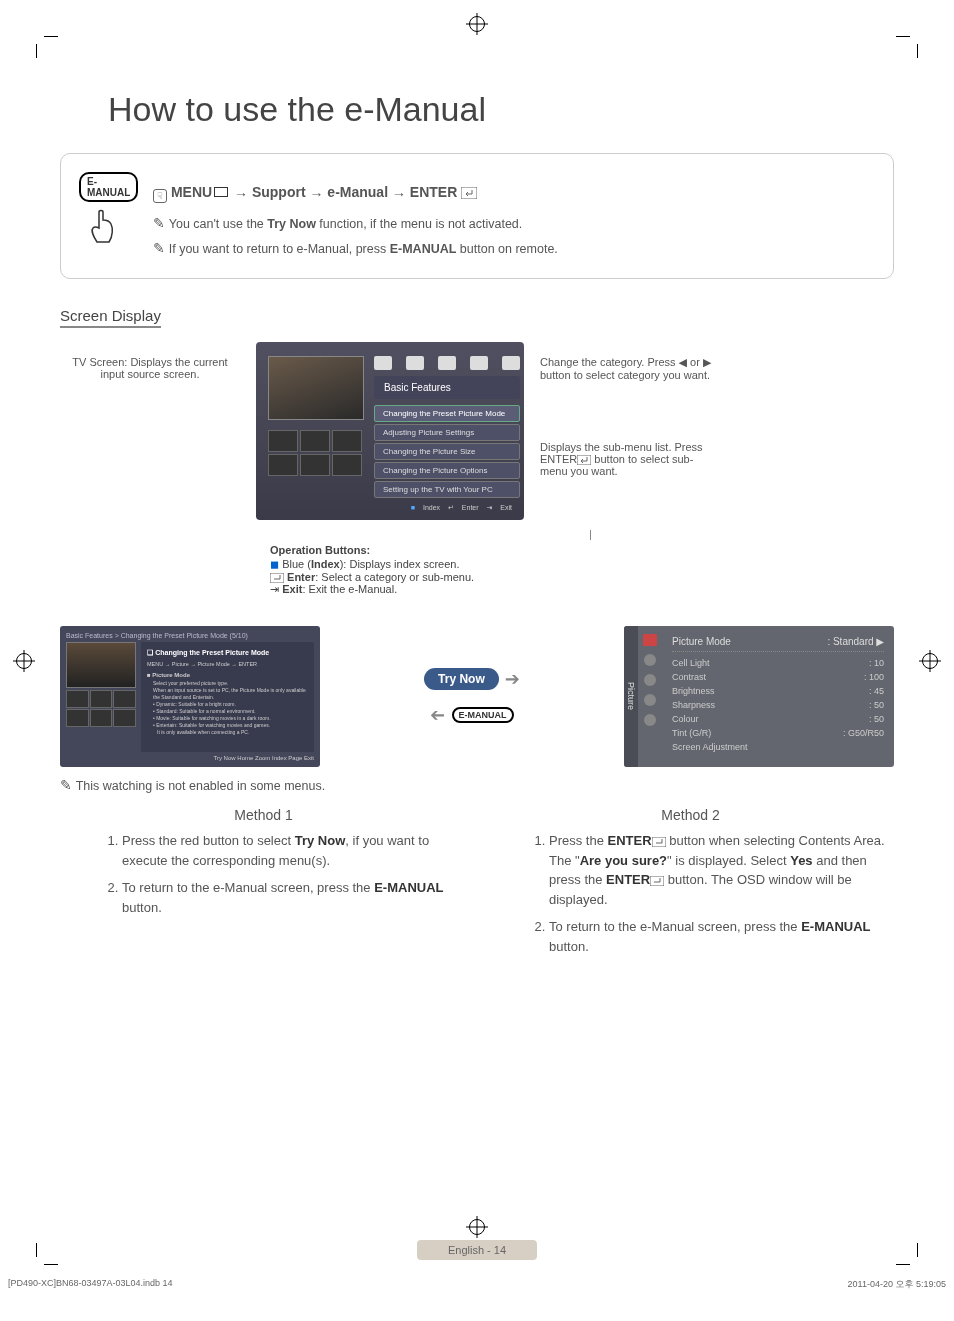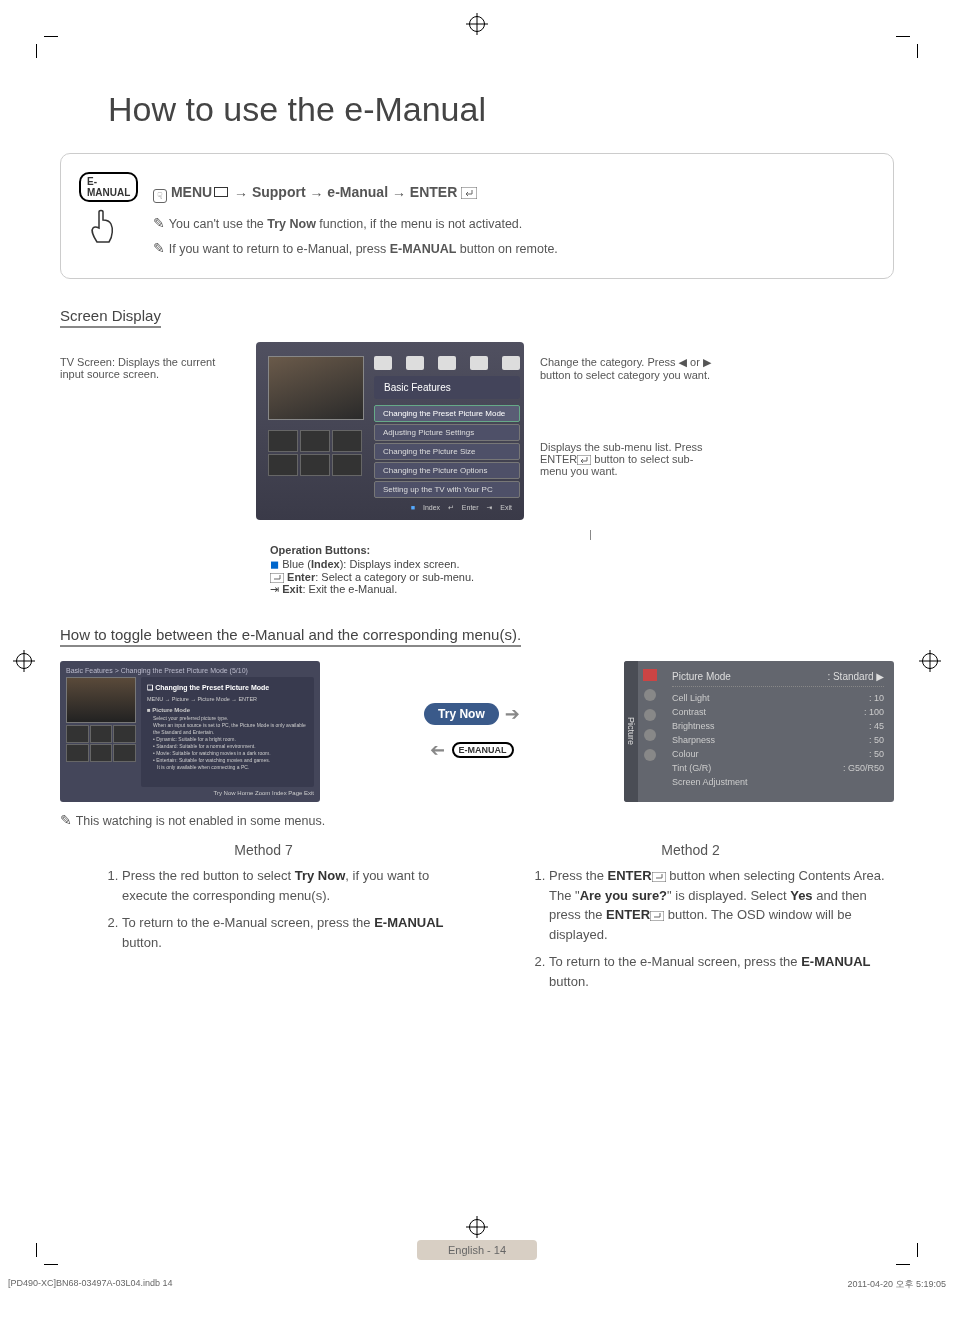--- a/index.html
+++ b/index.html
@@ -14,21 +14,21 @@
 .emanual-icon { width: 58px; flex: none; }
 .emanual-badge { border: 2px solid #000; border-radius: 10px; padding: 2px 6px; font-size: 10px; font-weight: bold; display: inline-block; margin-bottom: 4px; }
 .emanual-badge-sm { border: 2px solid #000; border-radius: 8px; padding: 1px 5px; font-size: 9px; font-weight: bold; display: inline-block; background: #fff; }
 .intro-text { flex: 1; font-size: 15px; line-height: 1.5; color: #555; }
 .nav-line { margin: 10px 0; font-size: 14px; }
 .menu-icon { display: inline-block; border: 1px solid #666; border-radius: 3px; width: 14px; height: 14px; font-size: 9px; text-align: center; line-height: 12px; vertical-align: -2px; }
 .note-line { font-size: 12.5px; color: #555; margin-top: 4px; }
 .note-icon { font-size: 14px; margin-right: 4px; }
 .section-label { font-size: 15px; color: #444; border-bottom: 2px solid #888; display: inline-block; padding-bottom: 2px; margin-bottom: 14px; }
 .screen-display { display: flex; gap: 16px; margin-bottom: 28px; align-items: flex-start; }
-.left-caption { width: 180px; font-size: 11px; text-align: left; color: #555; padding-top: 14px; }
+.left-caption { width: 180px; font-size: 11px; text-align: center; color: #555; padding-top: 14px; }
 .tv-mock { width: 268px; background: linear-gradient(#505060, #3a3a48); border-radius: 4px; padding: 14px 12px 8px 12px; position: relative; }
 .tv-mock .thumb { width: 96px; height: 64px; background: linear-gradient(160deg,#6a5a4a,#2a2a2a); border: 1px solid #888; margin-bottom: 10px; }
 .tv-mock .thumb-row { display:flex; gap:2px; }
 .tv-mock .thumb-sm { width:30px; height:22px; background:#333; border:1px solid #666; }
 .tab-row { display: flex; gap: 14px; justify-content: center; margin-bottom: 6px; }
 .tab-row .tab-ic { width: 18px; height: 14px; background: #ddd; border-radius: 2px; }
 .panel-dark { background: #43445a; color: #fff; border-radius: 3px; padding: 6px 10px; font-size: 10px; }
 .menu-list { margin-top: 6px; }
 .menu-item { background: #4e5068; color: #ddd; font-size: 8px; padding: 3px 8px; margin-bottom: 2px; border: 1px solid #777; border-radius: 2px; }
 .menu-item.sel { background: #5a5d75; color: #fff; border-color: #6a8; }
@@ -170,21 +170,20 @@
   <div style="border-left:1px solid #888;height:10px;margin-left:320px;margin-bottom:4px"></div>
   <div class="hd">Operation Buttons:</div>
   <div><span style="color:#06c">◼</span> <span>Blue (</span><strong>Index</strong><span>): Displays index screen.</span></div>
   <div><svg class="enter-ic" width="14" height="10">
           <rect x="0" y="0" width="14" height="10" fill="none" stroke="#666"></rect>
           <path d="M10 2 L10 6 L4 6" fill="none" stroke="#666"></path>
         </svg> <strong>Enter</strong><span>: Select a category or sub-menu.</span></div>
   <div><span>⇥</span> <strong>Exit</strong><span>: Exit the e-Manual.</span></div>
 </div>
 
-<div class="section-label">How to toggle between the e-Manual and the corresponding menu(s).</div>
 
 <div class="toggle-row">
   <div class="left-panel">
     <div style="font-size:7px;color:#bbc;margin-bottom:3px">Basic Features &gt; Changing the Preset Picture Mode (5/10)</div>
     <div style="display:flex;gap:5px">
       <div style="width:70px">
         <div style="width:70px;height:46px;background:linear-gradient(#5a4a3a,#222);border:1px solid #777"></div>
         <div style="display:flex;gap:1px;margin-top:2px">
               <div style="flex:1;height:18px;background:#333;border:1px solid #666"></div>
               <div style="flex:1;height:18px;background:#333;border:1px solid #666"></div>
@@ -264,21 +263,21 @@
             <span></span>
           </div>
     </div>
   </div>
 </div>
 
 <div class="note-line"><span class="note-icon">✎</span><span>This watching is not enabled in some menus.</span></div>
 
 <div class="methods">
   <div class="method">
-    <div class="method-hd">Method 7</div>
+    <div class="method-hd">Method 1</div>
     <ol>
       <li><span>Press the red button to select </span><span class="strong">Try Now</span><span>, if you want to execute the corresponding menu(s).</span></li>
       <li><span>To return to the e-Manual screen, press the </span><span class="strong">E-MANUAL</span><span> button.</span></li>
     </ol>
   </div>
   <div class="method">
     <div class="method-hd">Method 2</div>
     <ol>
       <li><span>Press the </span><span class="strong">ENTER</span><svg class="enter-ic" width="14" height="10">
               <rect x="0" y="0" width="14" height="10" fill="none" stroke="#666"></rect>

